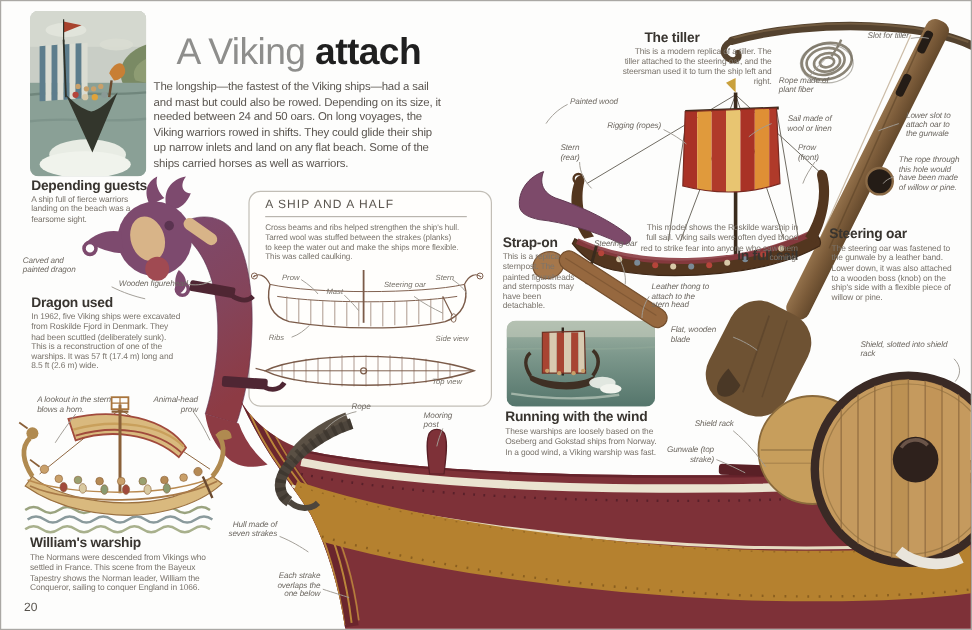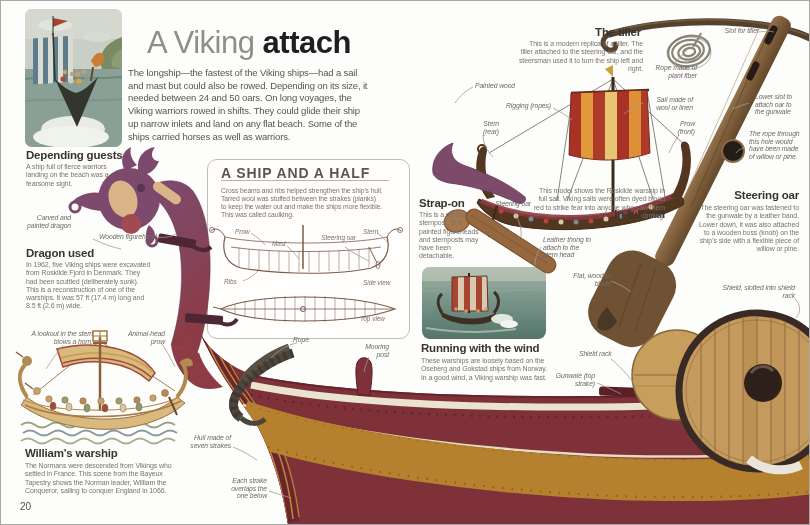--- a/index.html
+++ b/index.html
@@ -6,22 +6,22 @@
   .page{position:relative;width:810px;height:525px;background:#fdfdfc;overflow:hidden;
         font-family:"Liberation Sans",sans-serif;border:1px solid #aaa8a4;box-sizing:border-box;}
   .t{position:absolute;}
   .title{font-size:31px;letter-spacing:-0.5px;white-space:nowrap;}
   .title .lt{color:#8e8e8c;font-weight:400;margin-left:20px;}
   .title .bd2{color:#1f1f1f;font-weight:700;}
   .intro{font-size:9.5px;color:#59544e;line-height:1.34;letter-spacing:-0.15px;}
   .hd{font-weight:700;font-size:11.5px;color:#38342f;letter-spacing:-0.2px;}
   .bd{font-size:7px;color:#7a746c;line-height:1.18;letter-spacing:-0.1px;}
   .lbl{font-style:italic;font-size:6.8px;color:#6e6962;line-height:1.12;letter-spacing:-0.1px;}
-  .ra{text-align:right;} .ctr{text-align:right;}
-  .boxh{font-size:14px;font-weight:700;color:#5a554e;letter-spacing:0.9px;}
+  .ra{text-align:right;} .ctr{text-align:left;}
+  .boxh{font-size:10px;font-weight:400;color:#5a554e;letter-spacing:0.9px;}
   .boxbd{font-size:6.8px;color:#7a746c;line-height:1.2;letter-spacing:-0.1px;}
   .dlbl{font-style:italic;font-size:6.4px;color:#77726a;line-height:1.1;}
   .pgnum{font-size:10px;color:#55514b;}
   .imgbox{position:absolute;overflow:hidden;}
   .shipbox{position:absolute;left:206px;top:158px;width:201px;height:178px;border:1px solid #c2beb6;border-radius:10px;background:#fffefc;}
   .hr{position:absolute;height:1px;background:#b9b5ae;}
   svg{display:block;}
   .art{position:absolute;left:0;top:0;z-index:1;pointer-events:none;}
   .txt{z-index:2;}
 </style>

